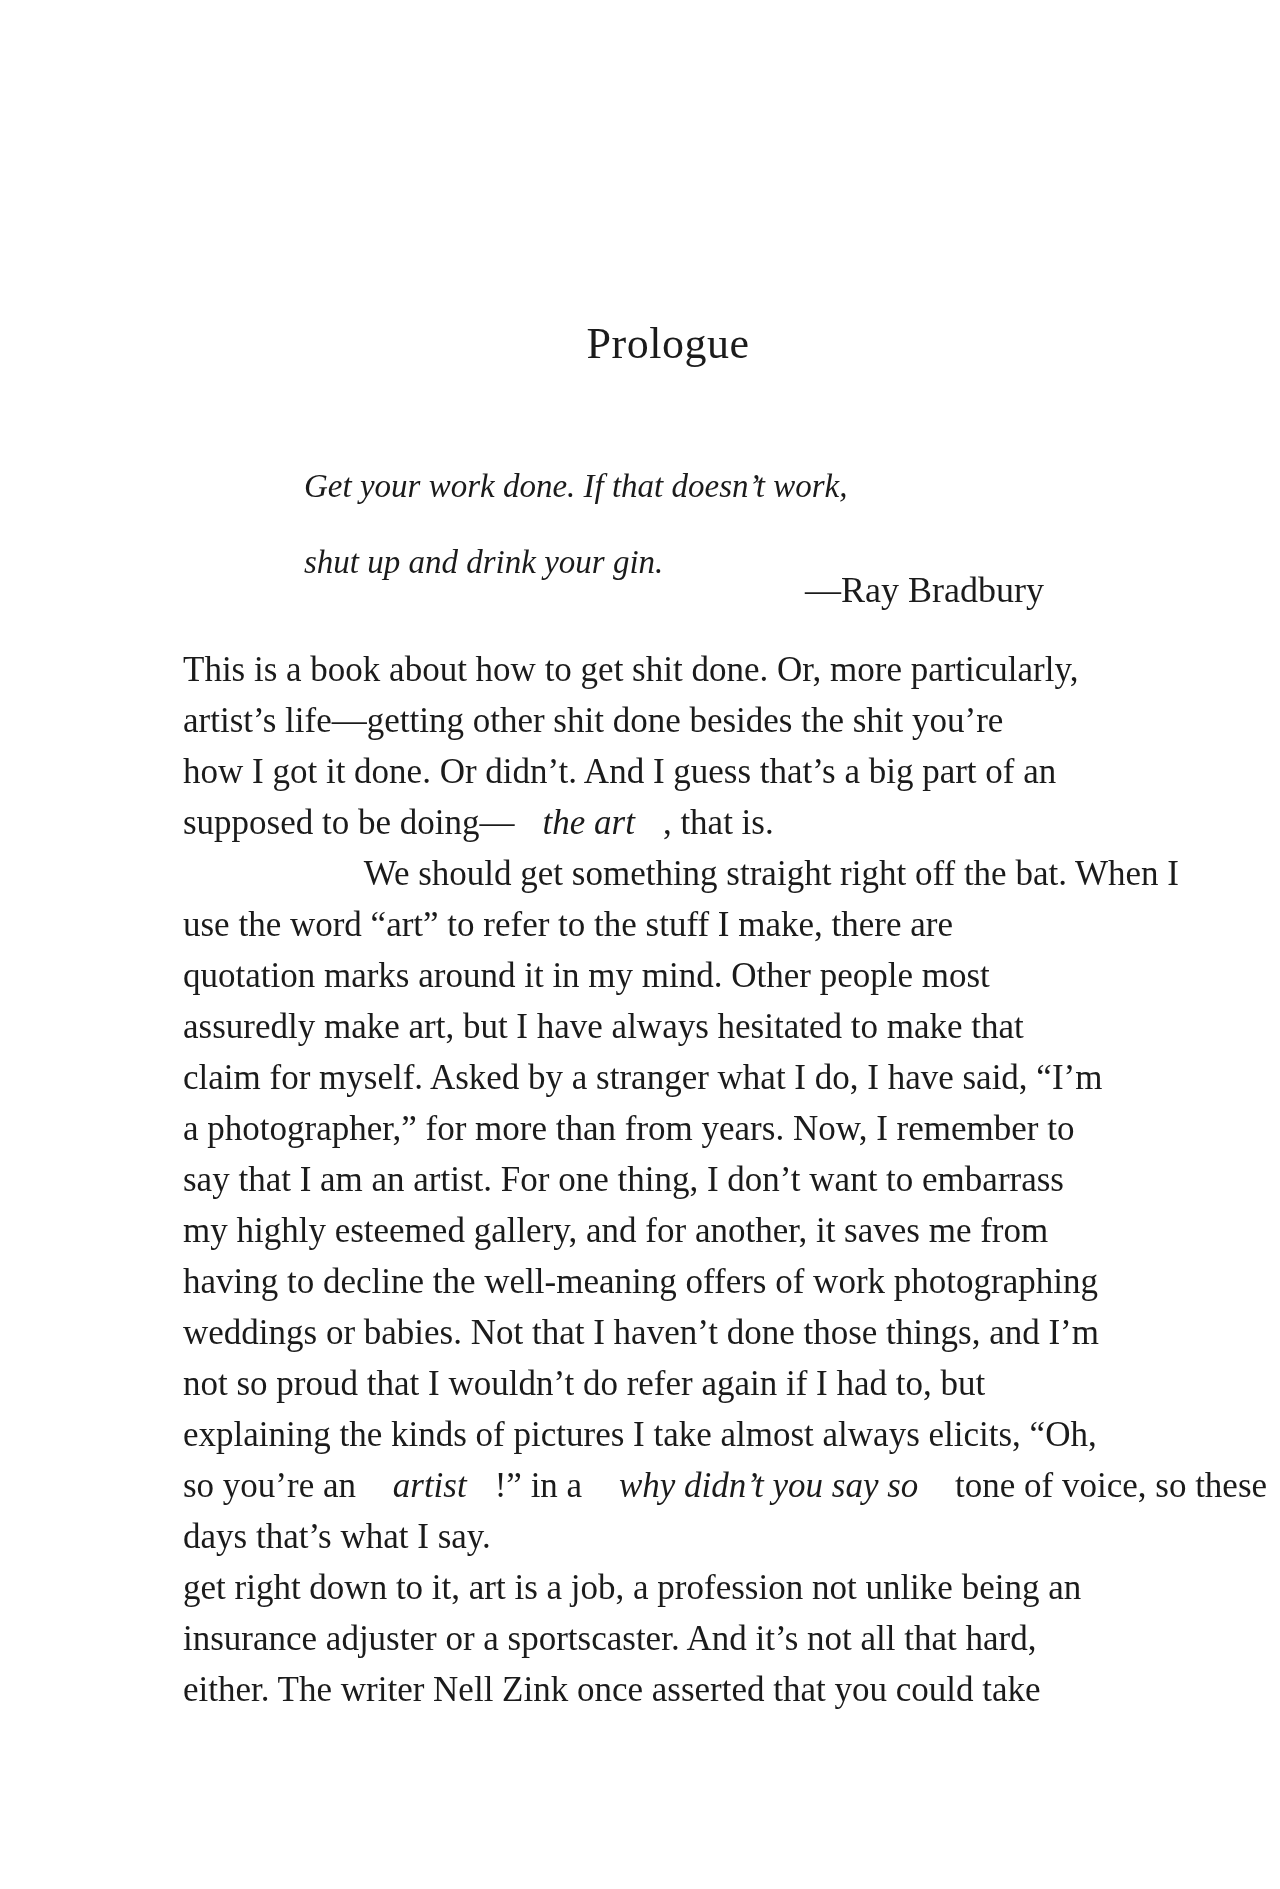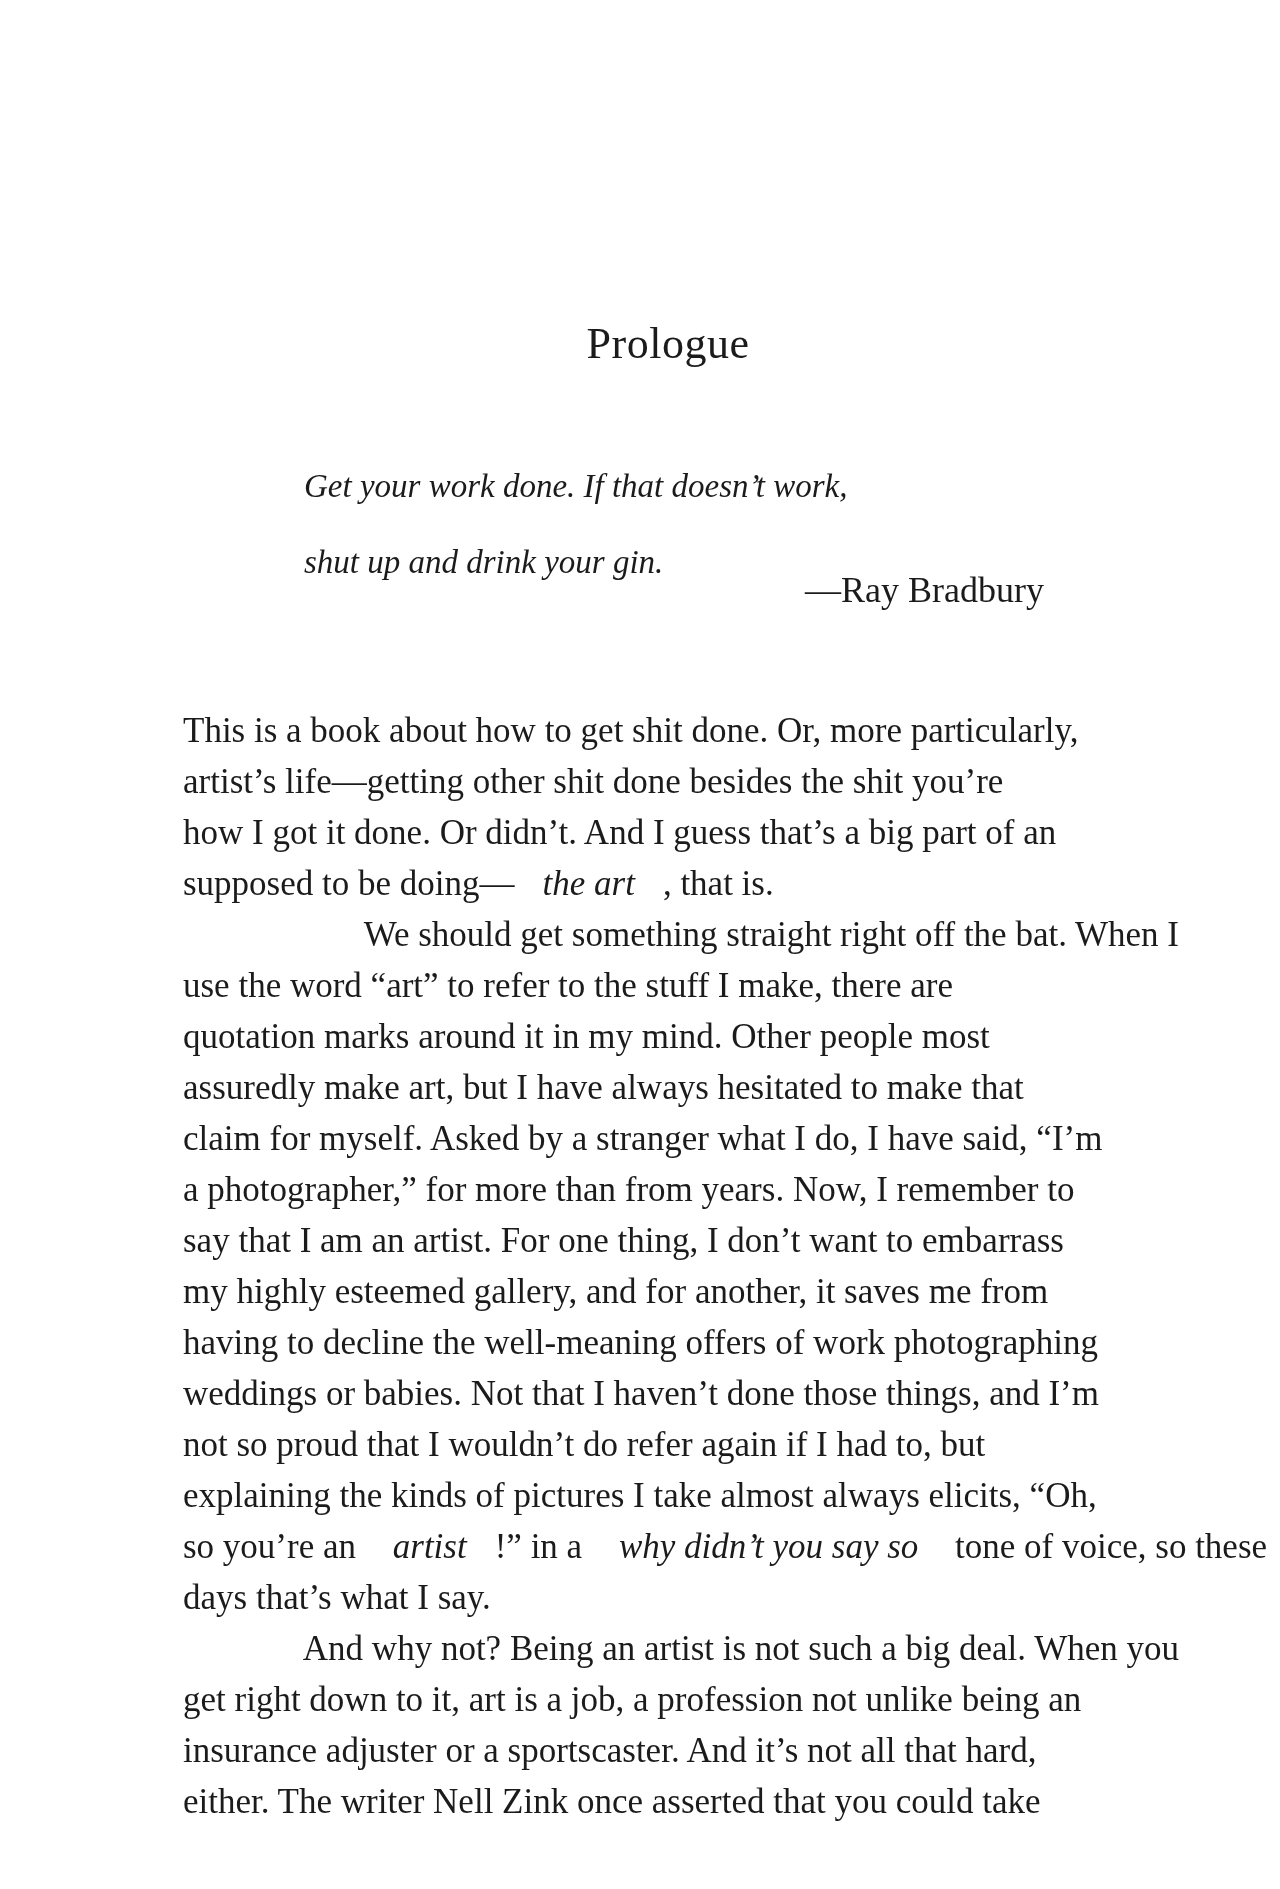--- a/index.html
+++ b/index.html
@@ -35,21 +35,21 @@
   .attribution {
     position: absolute;
     top: 526px;
     right: 250px;
     font-size: 36px;
     line-height: 44px;
   }
   .body-text {
     position: absolute;
     left: 113px;
-    top: 649px;
+    top: 588px;
     width: 1080px;
     font-size: 35px;
   }
   .body-line {
     height: 51px;
     line-height: 51px;
     white-space: pre;
   }
   .body-line.indent { text-indent: 64px; text-align: right; }
   .body-line em { font-style: italic; }
@@ -89,21 +89,20 @@
       <div class="body-line"><span>claim for myself. Asked by a stranger what I do, I have said, “I’m</span></div>
       <div class="body-line"><span>a photographer,” for more than from years. Now, I remember to</span></div>
       <div class="body-line"><span>say that I am an artist. For one thing, I don’t want to embarrass</span></div>
       <div class="body-line"><span>my highly esteemed gallery, and for another, it saves me from</span></div>
       <div class="body-line"><span>having to decline the well-meaning offers of work photographing</span></div>
       <div class="body-line"><span>weddings or babies. Not that I haven’t done those things, and I’m</span></div>
       <div class="body-line"><span>not so proud that I wouldn’t do refer again if I had to, but</span></div>
       <div class="body-line"><span>explaining the kinds of pictures I take almost always elicits, “Oh,</span></div>
       <div class="body-line"><span>so you’re an </span><em>artist</em><span>!” in a </span><em>why didn’t you say so</em><span> tone of voice, so these</span></div>
       <div class="body-line"><span>days that’s what I say.</span></div>
-      <div class="body-line indent"><span>And why not? Being an artist is not such a big deal. When you</span></div>
       <div class="body-line"><span>get right down to it, art is a job, a profession not unlike being an</span></div>
       <div class="body-line"><span>insurance adjuster or a sportscaster. And it’s not all that hard,</span></div>
       <div class="body-line"><span>either. The writer Nell Zink once asserted that you could take</span></div>
     </div>
 
   <div class="watermark">Copyrighted material</div>
 
 </div>
 
 </body></html>

